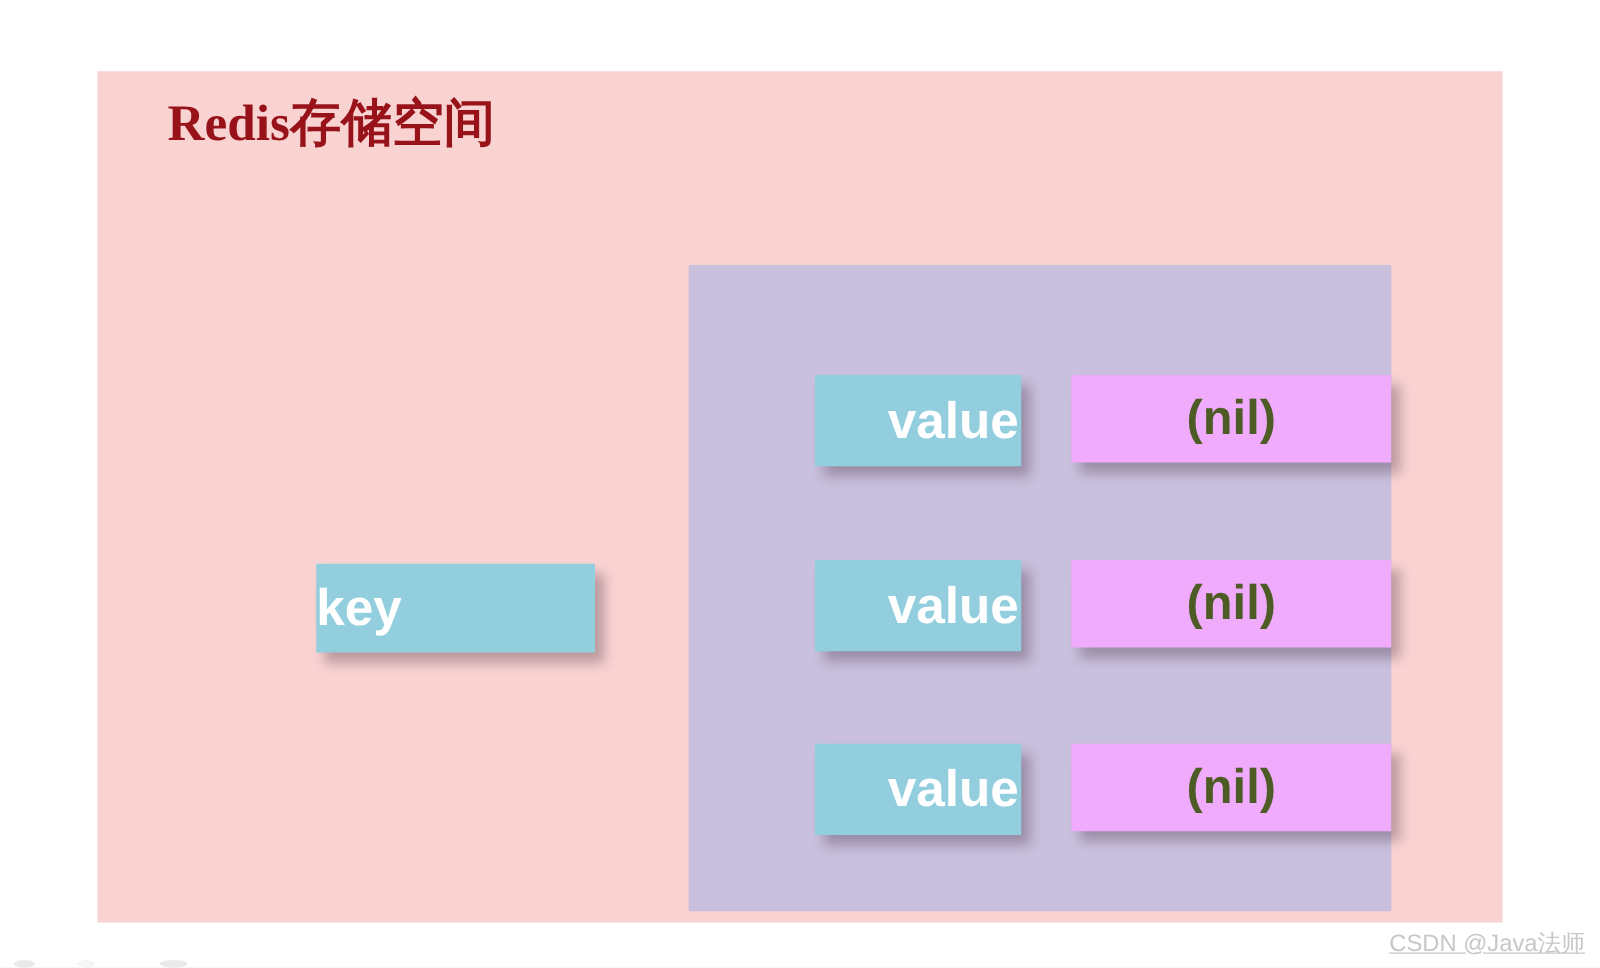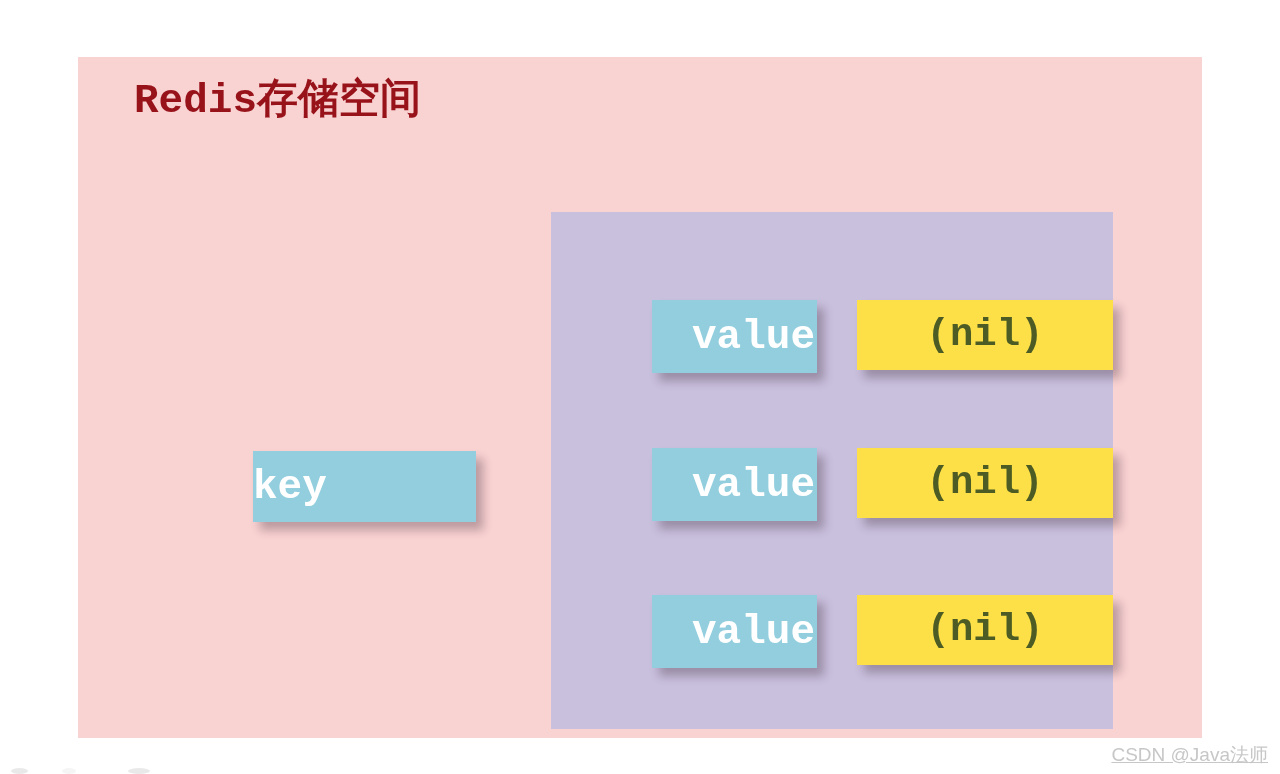--- a/index.html
+++ b/index.html
@@ -22,21 +22,21 @@
     top: 57px;
     width: 1124px;
     height: 681px;
     background: #f9d2d2;
   }
 
   #redis-title {
     position: absolute;
     left: 56px;
     top: 14px;
-    font-family: Liberation Mono, monospace;
+    font-family: Liberation Serif, serif;
     font-size: 41px;
     font-weight: bold;
     color: #98121a;
     letter-spacing: 0px;
     white-space: nowrap;
   }
 
   
   #set-panel {
     position: absolute;
@@ -65,26 +65,26 @@
     display: flex;
     align-items: center;
     box-shadow: 7px 8px 9px rgba(60, 40, 55, 0.33);
   }
 
   .box-blue {
     background: #92cede;
   }
 
   .box-green {
-    background: #fde047;
+    background: #f0abfc;
     text-align: right;
   }
 
   .box-label {
-    font-family: Liberation Mono, monospace;
+    font-family: Liberation Sans, sans-serif;
     font-weight: bold;
     white-space: nowrap;
   }
 
   .label-white {
     color: #ffffff;
     font-size: 41px;
   }
 
   .label-olive {

